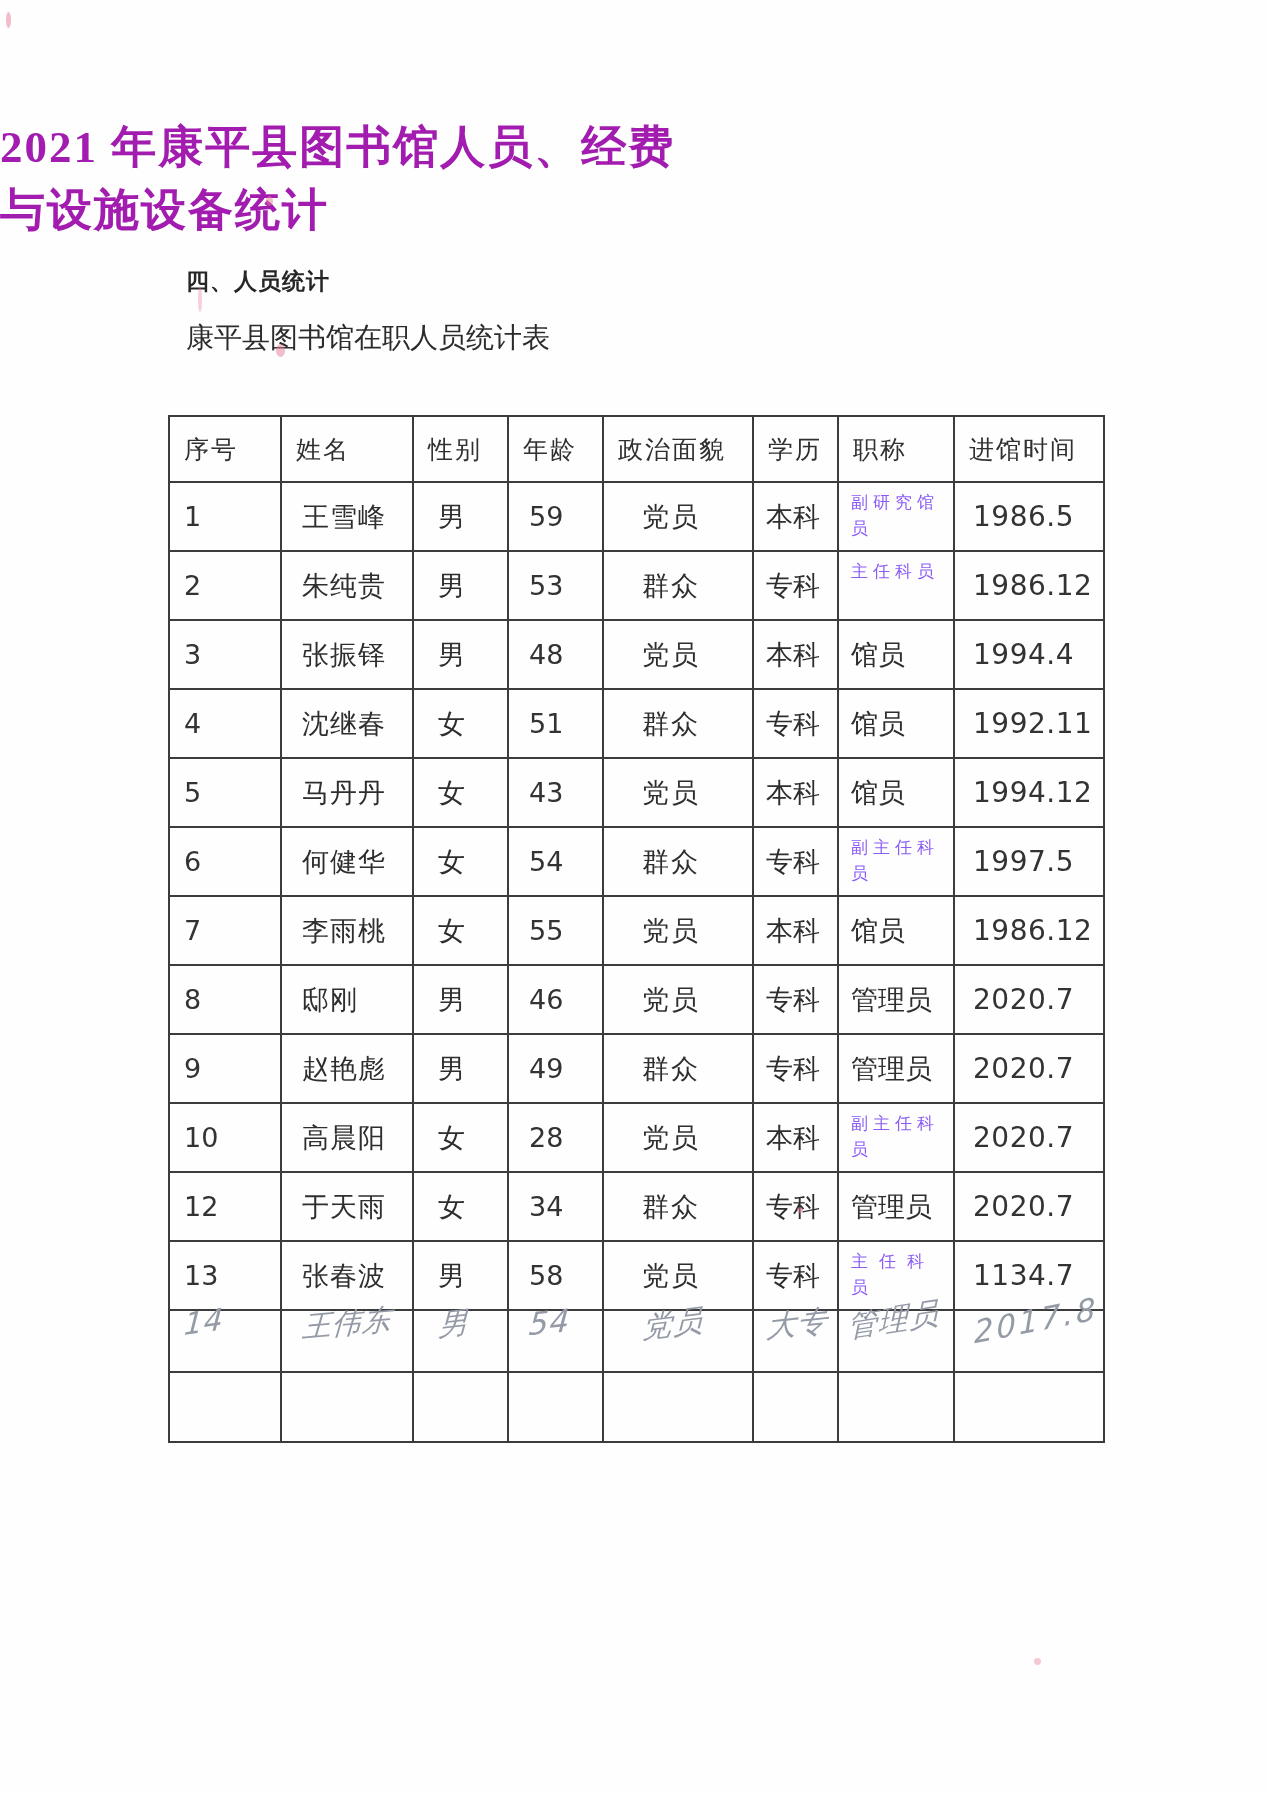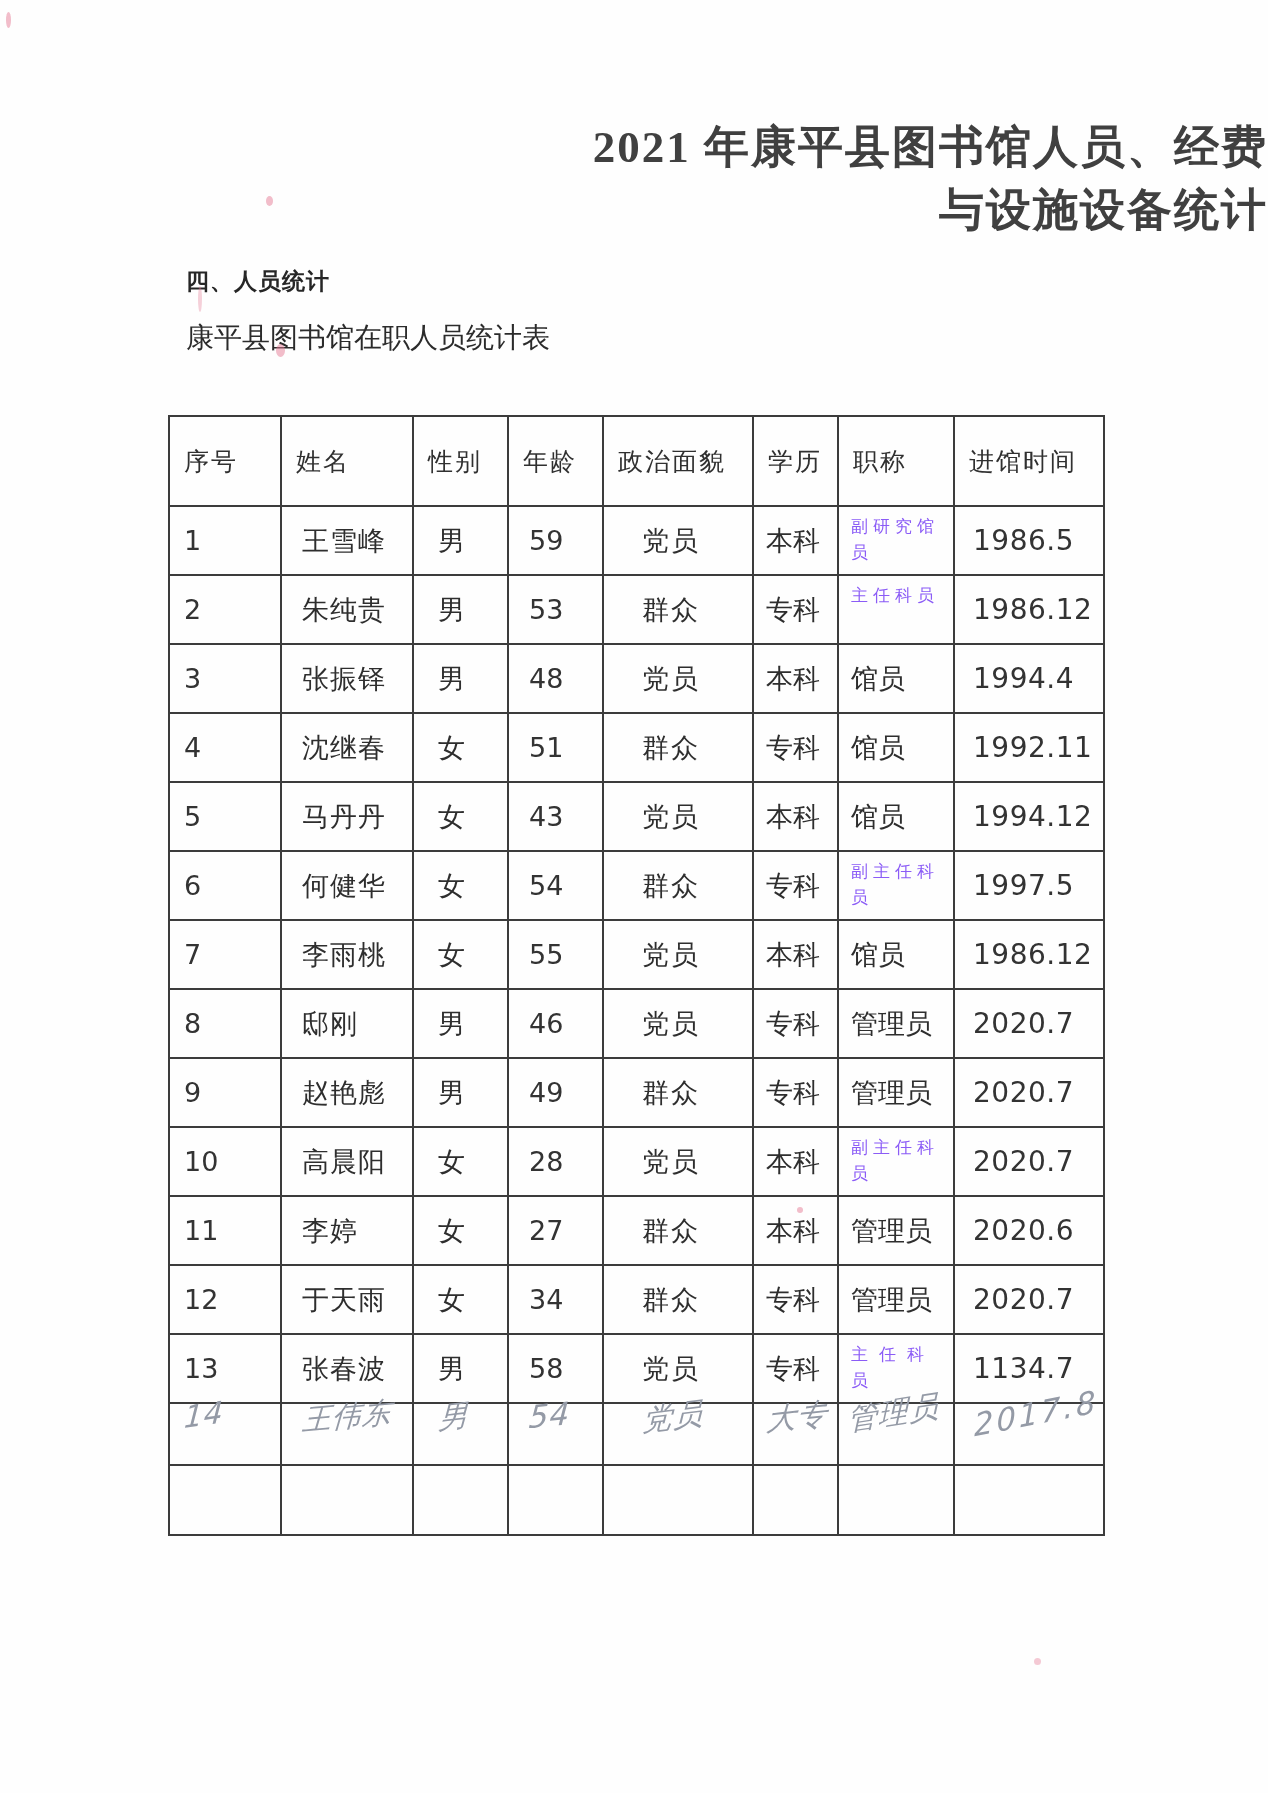--- a/index.html
+++ b/index.html
@@ -7,26 +7,26 @@
     position:relative;
     width:1268px;height:1793px;
     background:#fefefe;
     overflow:hidden;
     font-family:"Liberation Serif", serif;
     color:#2e2e2e;
   }
   
   .title-block{
     padding-top:116px;
-    text-align:right;
+    text-align:left;
     font-weight:700;
     font-size:45px;
     letter-spacing:2px;
     line-height:1.4;
-    color:#404040;
+    color:#a21caf;
   }
   .section-heading{
     margin:24px 0 0 186px;
     font-size:23px;
     font-weight:700;
     letter-spacing:1px;
     color:#262626;
   }
   .table-caption{
     margin:22px 15px 0 186px;
@@ -40,21 +40,21 @@
     table-layout:fixed;
     width:935px;
     margin:58px 0 0 168px;
     background:transparent;
   }
   table.staff th, table.staff td{
     border:2px solid #3c3c3c;
     overflow:visible;
     white-space:normal;
   }
-  thead tr{height:90px;}
+  thead tr{height:66px;}
   tbody tr.data-row{height:69px;}
   tbody tr.hw-row{height:62px;}
   tbody tr.empty-row{height:70px;}
   th{
     font-weight:400;
     font-size:25px;
     text-align:left;
     padding-left:14px;
     letter-spacing:2px;
     color:#303030;
@@ -249,30 +249,20 @@
           <td class="c0 num">10</td>
           <td class="c1">高晨阳</td>
           <td class="c2">女</td>
           <td class="c3 num">28</td>
           <td class="c4">党员</td>
           <td class="c5">本科</td>
           <td class="c6 title-wrap">副主任科员</td>
           <td class="c7 num">2020.7</td>
         </tr>
         <tr class="data-row">
-          <td class="c0 num">11</td>
-          <td class="c1">李婷</td>
-          <td class="c2">女</td>
-          <td class="c3 num">27</td>
-          <td class="c4">群众</td>
-          <td class="c5">本科</td>
-          <td class="c6">管理员</td>
-          <td class="c7 num">2020.6</td>
-        </tr>
-        <tr class="data-row">
           <td class="c0 num">12</td>
           <td class="c1">于天雨</td>
           <td class="c2">女</td>
           <td class="c3 num">34</td>
           <td class="c4">群众</td>
           <td class="c5">专科</td>
           <td class="c6">管理员</td>
           <td class="c7 num">2020.7</td>
         </tr>
         <tr class="data-row">

